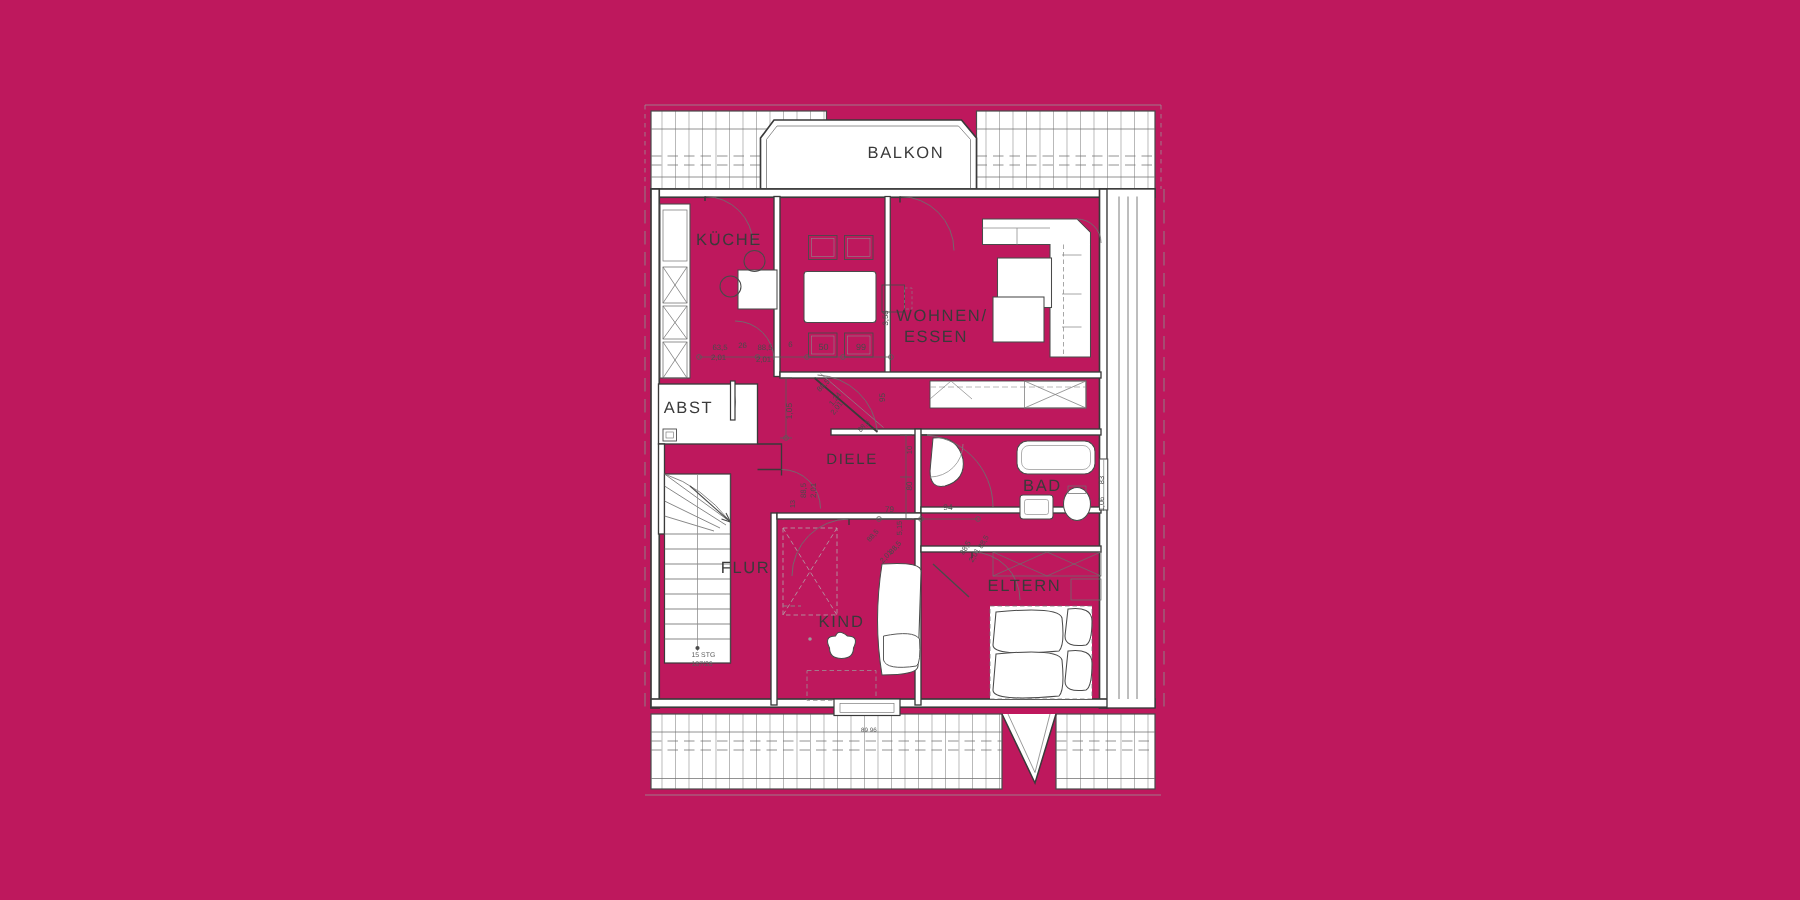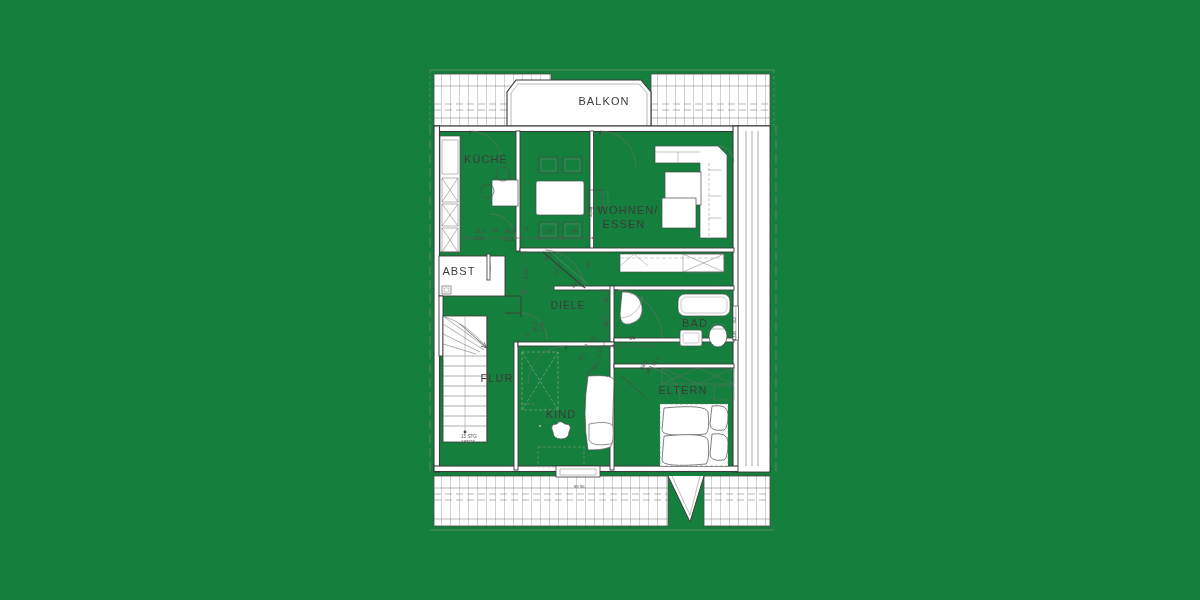--- a/index.html
+++ b/index.html
@@ -11,21 +11,21 @@
   body {
     width: 1200px;
     height: 600px;
     overflow: hidden;
     font-family: "Liberation Sans", sans-serif;
   }
   #page {
     position: relative;
     width: 1200px;
     height: 600px;
-    background: #15803d;
+    background: #be185d;
   }
   #plan-svg {
     position: absolute;
     left: 0;
     top: 0;
     width: 1200px;
     height: 600px;
     display: block;
   }
   .room-label {

